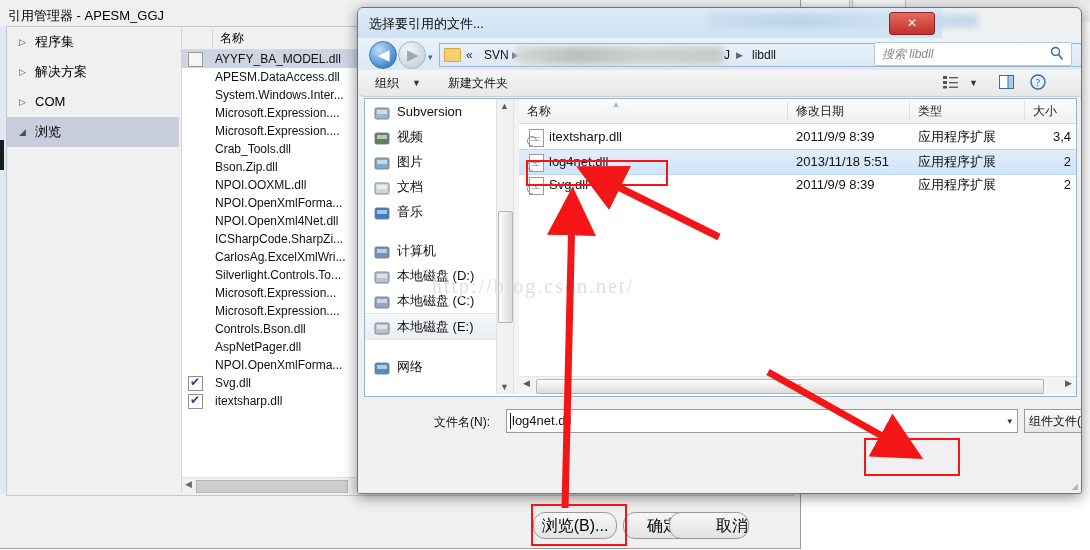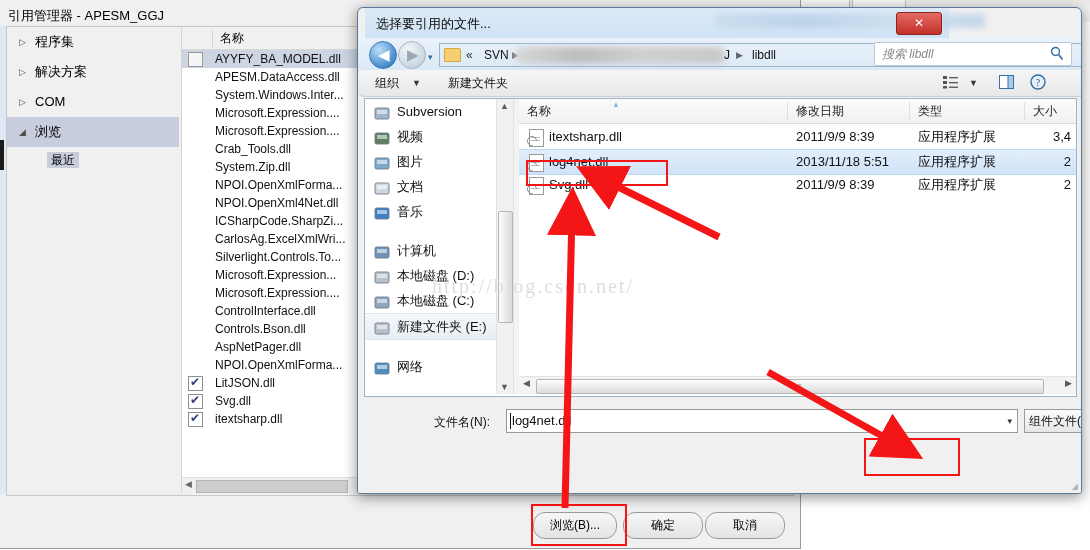--- a/index.html
+++ b/index.html
@@ -42,27 +42,27 @@
   .lrow.sel{background:#cdd4e2;}
   .lcheck{position:absolute;left:6px;top:2px;width:13px;height:13px;border:1px solid #8e8e8e;background:#fff;}
   .lcheck.on:after{content:"✔";position:absolute;left:1px;top:-4px;font-size:12px;color:#33417e;}
   .lcheck.box-only{border:1px solid #9a9a9a;background:#f5f5f5;}
   #list-hscroll{position:absolute;left:0;bottom:0;width:205px;height:15px;background:#f0f0f0;border-top:1px solid #e0e0e0;}
   #list-hthumb{position:absolute;left:14px;top:2px;width:150px;height:11px;background:#cdcdcd;border:1px solid #b4b4b4;}
   .hsarrow{position:absolute;top:1px;font-size:9px;color:#666;}
 
   #refmgr-buttons{position:absolute;left:0;top:498px;width:800px;height:50px;background:#f0f0f0;}
   .vsbtn{position:absolute;top:512px;height:25px;background:linear-gradient(180deg,#f7f7f7,#e3e3e3);
-    border:1px solid #9a9a9a;border-radius:12px;font-size:12px;text-align:center;line-height:25px;color:#000;}
+    border:1px solid #9a9a9a;border-radius:12px;font-size:16px;text-align:center;line-height:25px;color:#000;}
 
   
   #dlg{position:absolute;left:357px;top:7px;width:723px;height:485px;
     background:#f0f0f0;border:1px solid #5a7a9a;border-radius:6px 6px 3px 3px;
     box-shadow:0 3px 14px rgba(0,0,0,.45);overflow:hidden;}
-  #dlg-titlebar{position:absolute;left:7px;top:0;width:584px;height:30px;
+  #dlg-titlebar{position:absolute;left:0;top:0;width:584px;height:30px;
     background:linear-gradient(180deg,#dceaf7,#cfe2f4);border-bottom:1px solid #b7cde0;}
   #dlg-title{position:absolute;left:11px;top:7px;font-size:13px;color:#0a0a0a;}
   #dlg-blur{position:absolute;left:350px;top:6px;width:270px;height:14px;
     background:linear-gradient(90deg,#c8dcee,#b7cfe6,#cbdff0,#bcd3e8);filter:blur(3px);opacity:.85;border-radius:3px;}
   #dlg-close{position:absolute;right:7px;top:4px;width:44px;height:21px;border-radius:3px;
     background:linear-gradient(180deg,#e46b62,#c3302a);border:1px solid #8d2420;
     color:#fff;font-size:12px;font-weight:bold;text-align:center;line-height:21px;}
 
   #dlg-navbar{position:absolute;left:0;top:30px;width:723px;height:32px;
     background:linear-gradient(180deg,#eaf2fa,#dbe9f6);}
@@ -145,61 +145,59 @@
   <div id="refmgr-title">引用管理器 - APESM_GGJ</div>
   <div class="vs-left-edge"></div>
   <div class="vs-left-edge2"></div>
   <div id="refmgr-body"></div>
 
   <div id="tree">
       <div class="tree-item"><span class="tree-arrow">▷</span><span>程序集</span></div>
       <div class="tree-item"><span class="tree-arrow">▷</span><span>解决方案</span></div>
       <div class="tree-item"><span class="tree-arrow">▷</span><span>COM</span></div>
       <div class="tree-item sel"><span class="tree-arrow">◢</span><span>浏览</span></div>
-      <div class="tree-item tree-sub"><span class="chip">最近</span></div>
     </div>
 
   <div id="list-panel">
     <div id="list-head">
       <div class="hsep"></div>
       <div class="hcol" style="left:38px;">名称</div>
     </div>
     <div id="assembly-rows">
         <div class="lrow sel"><span class="lcheck box-only"></span><span>AYYFY_BA_MODEL.dll</span></div>
         <div class="lrow"><span>APESM.DataAccess.dll</span></div>
         <div class="lrow"><span>System.Windows.Inter...</span></div>
         <div class="lrow"><span>Microsoft.Expression....</span></div>
         <div class="lrow"><span>Microsoft.Expression....</span></div>
         <div class="lrow"><span>Crab_Tools.dll</span></div>
-        <div class="lrow"><span>System.Zip.dll</span></div>
+        <div class="lrow"><span>Bson.Zip.dll</span></div>
+        <div class="lrow"><span>NPOI.OOXML.dll</span></div>
         <div class="lrow"><span>NPOI.OpenXmlForma...</span></div>
         <div class="lrow"><span>NPOI.OpenXml4Net.dll</span></div>
         <div class="lrow"><span>ICSharpCode.SharpZi...</span></div>
         <div class="lrow"><span>CarlosAg.ExcelXmlWri...</span></div>
         <div class="lrow"><span>Silverlight.Controls.To...</span></div>
         <div class="lrow"><span>Microsoft.Expression...</span></div>
         <div class="lrow"><span>Microsoft.Expression....</span></div>
-        <div class="lrow"><span>ControlInterface.dll</span></div>
         <div class="lrow"><span>Controls.Bson.dll</span></div>
         <div class="lrow"><span>AspNetPager.dll</span></div>
         <div class="lrow"><span>NPOI.OpenXmlForma...</span></div>
-        <div class="lrow"><span class="lcheck on"></span><span>LitJSON.dll</span></div>
         <div class="lrow"><span class="lcheck on"></span><span>Svg.dll</span></div>
         <div class="lrow"><span class="lcheck on"></span><span>itextsharp.dll</span></div>
       </div>
     <div id="list-hscroll">
       <div class="hsarrow" style="left:3px;">◀</div>
       <div id="list-hthumb"></div>
     </div>
   </div>
 
   <div id="refmgr-buttons"></div>
   <div class="vsbtn" id="vsbtn0" style="left:533px;width:82px;">浏览(B)...</div>
   <div class="vsbtn" id="vsbtn1" style="left:623px;width:78px;">确定</div>
-  <div class="vsbtn" id="vsbtn2" style="left:705px;width:78px;">取消</div>
+  <div class="vsbtn" id="vsbtn2" style="left:669px;width:78px;text-align:right;">取消</div>
 </div>
 
 <div id="dlg">
 
   <div id="dlg-titlebar">
     <div id="dlg-blur"></div>
     <div id="dlg-title">选择要引用的文件...</div>
     <div id="dlg-close">✕</div>
   </div>
 
@@ -288,21 +286,21 @@
                 <rect x="1" y="2" width="14" height="11" rx="1.5" fill="#b9c2ca" stroke="#6d7d8d" stroke-width="0.9"></rect>
                 <rect x="3" y="4" width="10" height="4" fill="#ffffff" opacity="0.55"></rect>
               </svg></span><span>本地磁盘 (D:)</span></div>
           <div class="np-item"><span class="np-icon"><svg width="16" height="15" viewBox="0 0 16 15">
                 <rect x="1" y="2" width="14" height="11" rx="1.5" fill="#8fa7bd" stroke="#6d7d8d" stroke-width="0.9"></rect>
                 <rect x="3" y="4" width="10" height="4" fill="#ffffff" opacity="0.55"></rect>
               </svg></span><span>本地磁盘 (C:)</span></div>
           <div class="np-item sel"><span class="np-icon"><svg width="16" height="15" viewBox="0 0 16 15">
                 <rect x="1" y="2" width="14" height="11" rx="1.5" fill="#b9c2ca" stroke="#6d7d8d" stroke-width="0.9"></rect>
                 <rect x="3" y="4" width="10" height="4" fill="#ffffff" opacity="0.55"></rect>
-              </svg></span><span>新建文件夹 (E:)</span></div>
+              </svg></span><span>本地磁盘 (E:)</span></div>
           <div style="height: 14px;"></div>
           <div class="np-item"><span class="np-icon"><svg width="16" height="15" viewBox="0 0 16 15">
                 <rect x="1" y="2" width="14" height="11" rx="1.5" fill="#4f8fbf" stroke="#6d7d8d" stroke-width="0.9"></rect>
                 <rect x="3" y="4" width="10" height="4" fill="#ffffff" opacity="0.55"></rect>
               </svg></span><span>网络</span></div>
         </div>
       <div id="np-scroll">
         <div class="npsarrow" style="top:2px;">▲</div>
         <div id="np-thumb"></div>
         <div class="npsarrow" style="bottom:2px;">▼</div>

